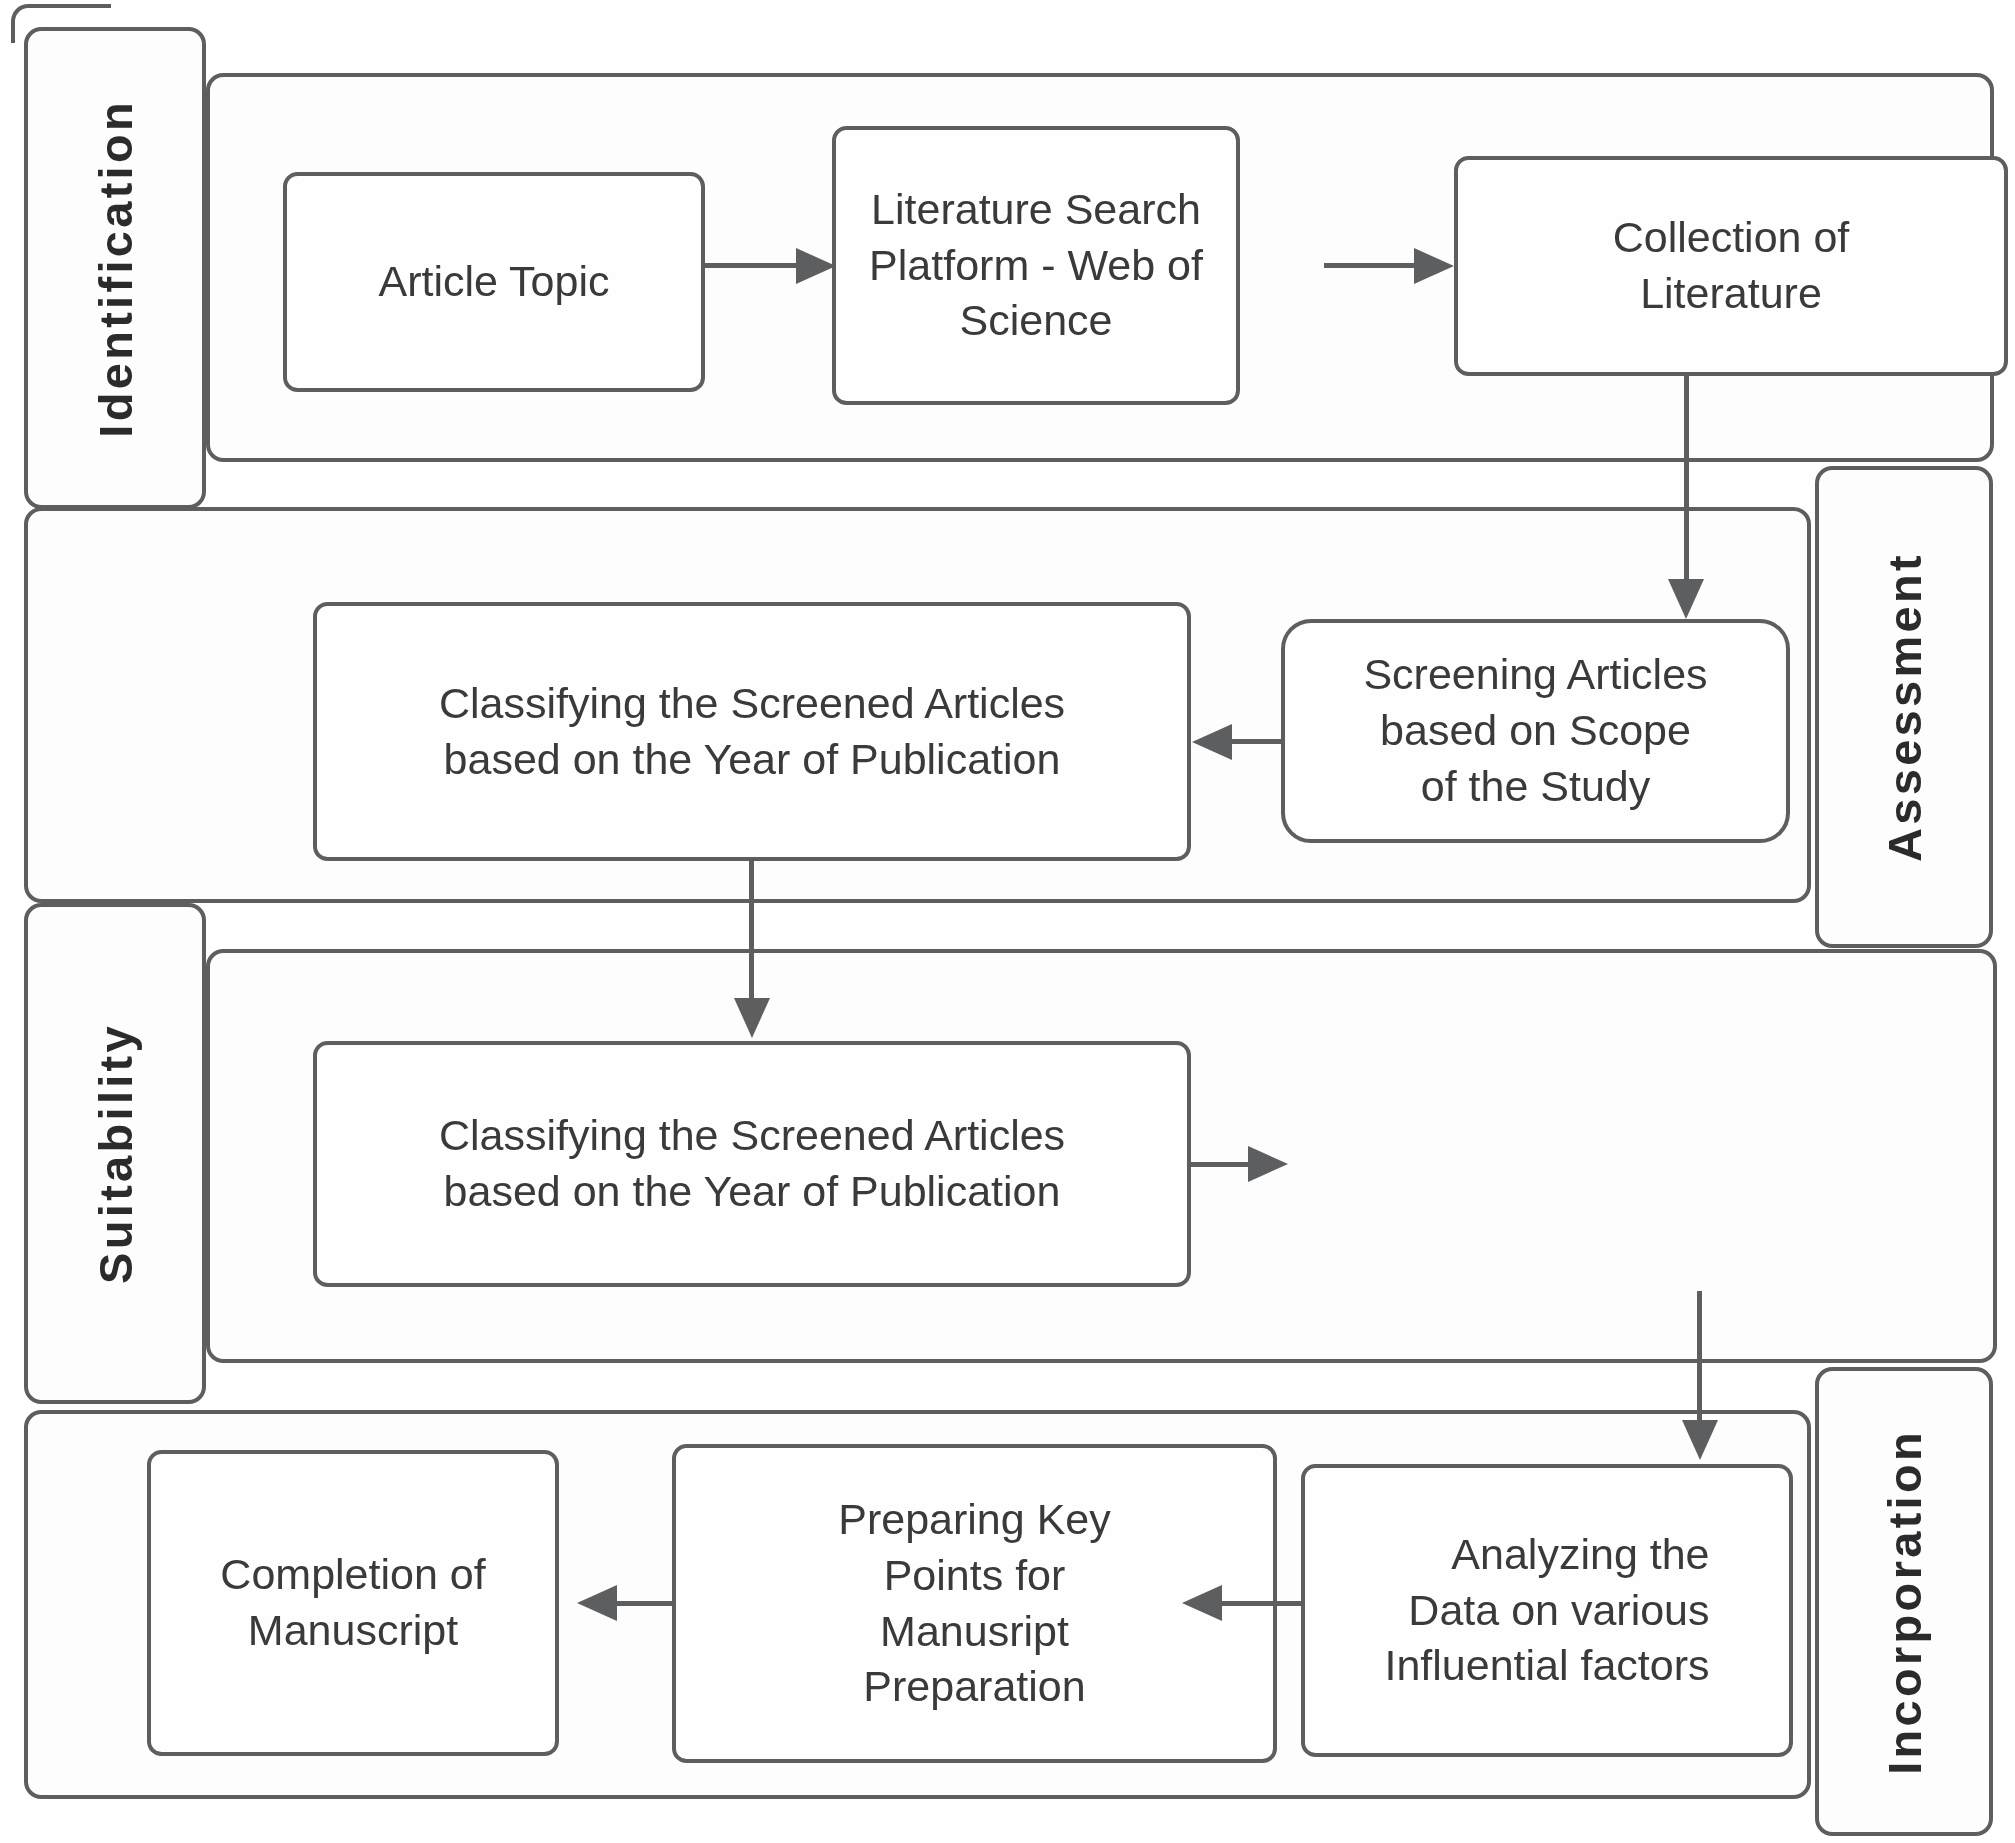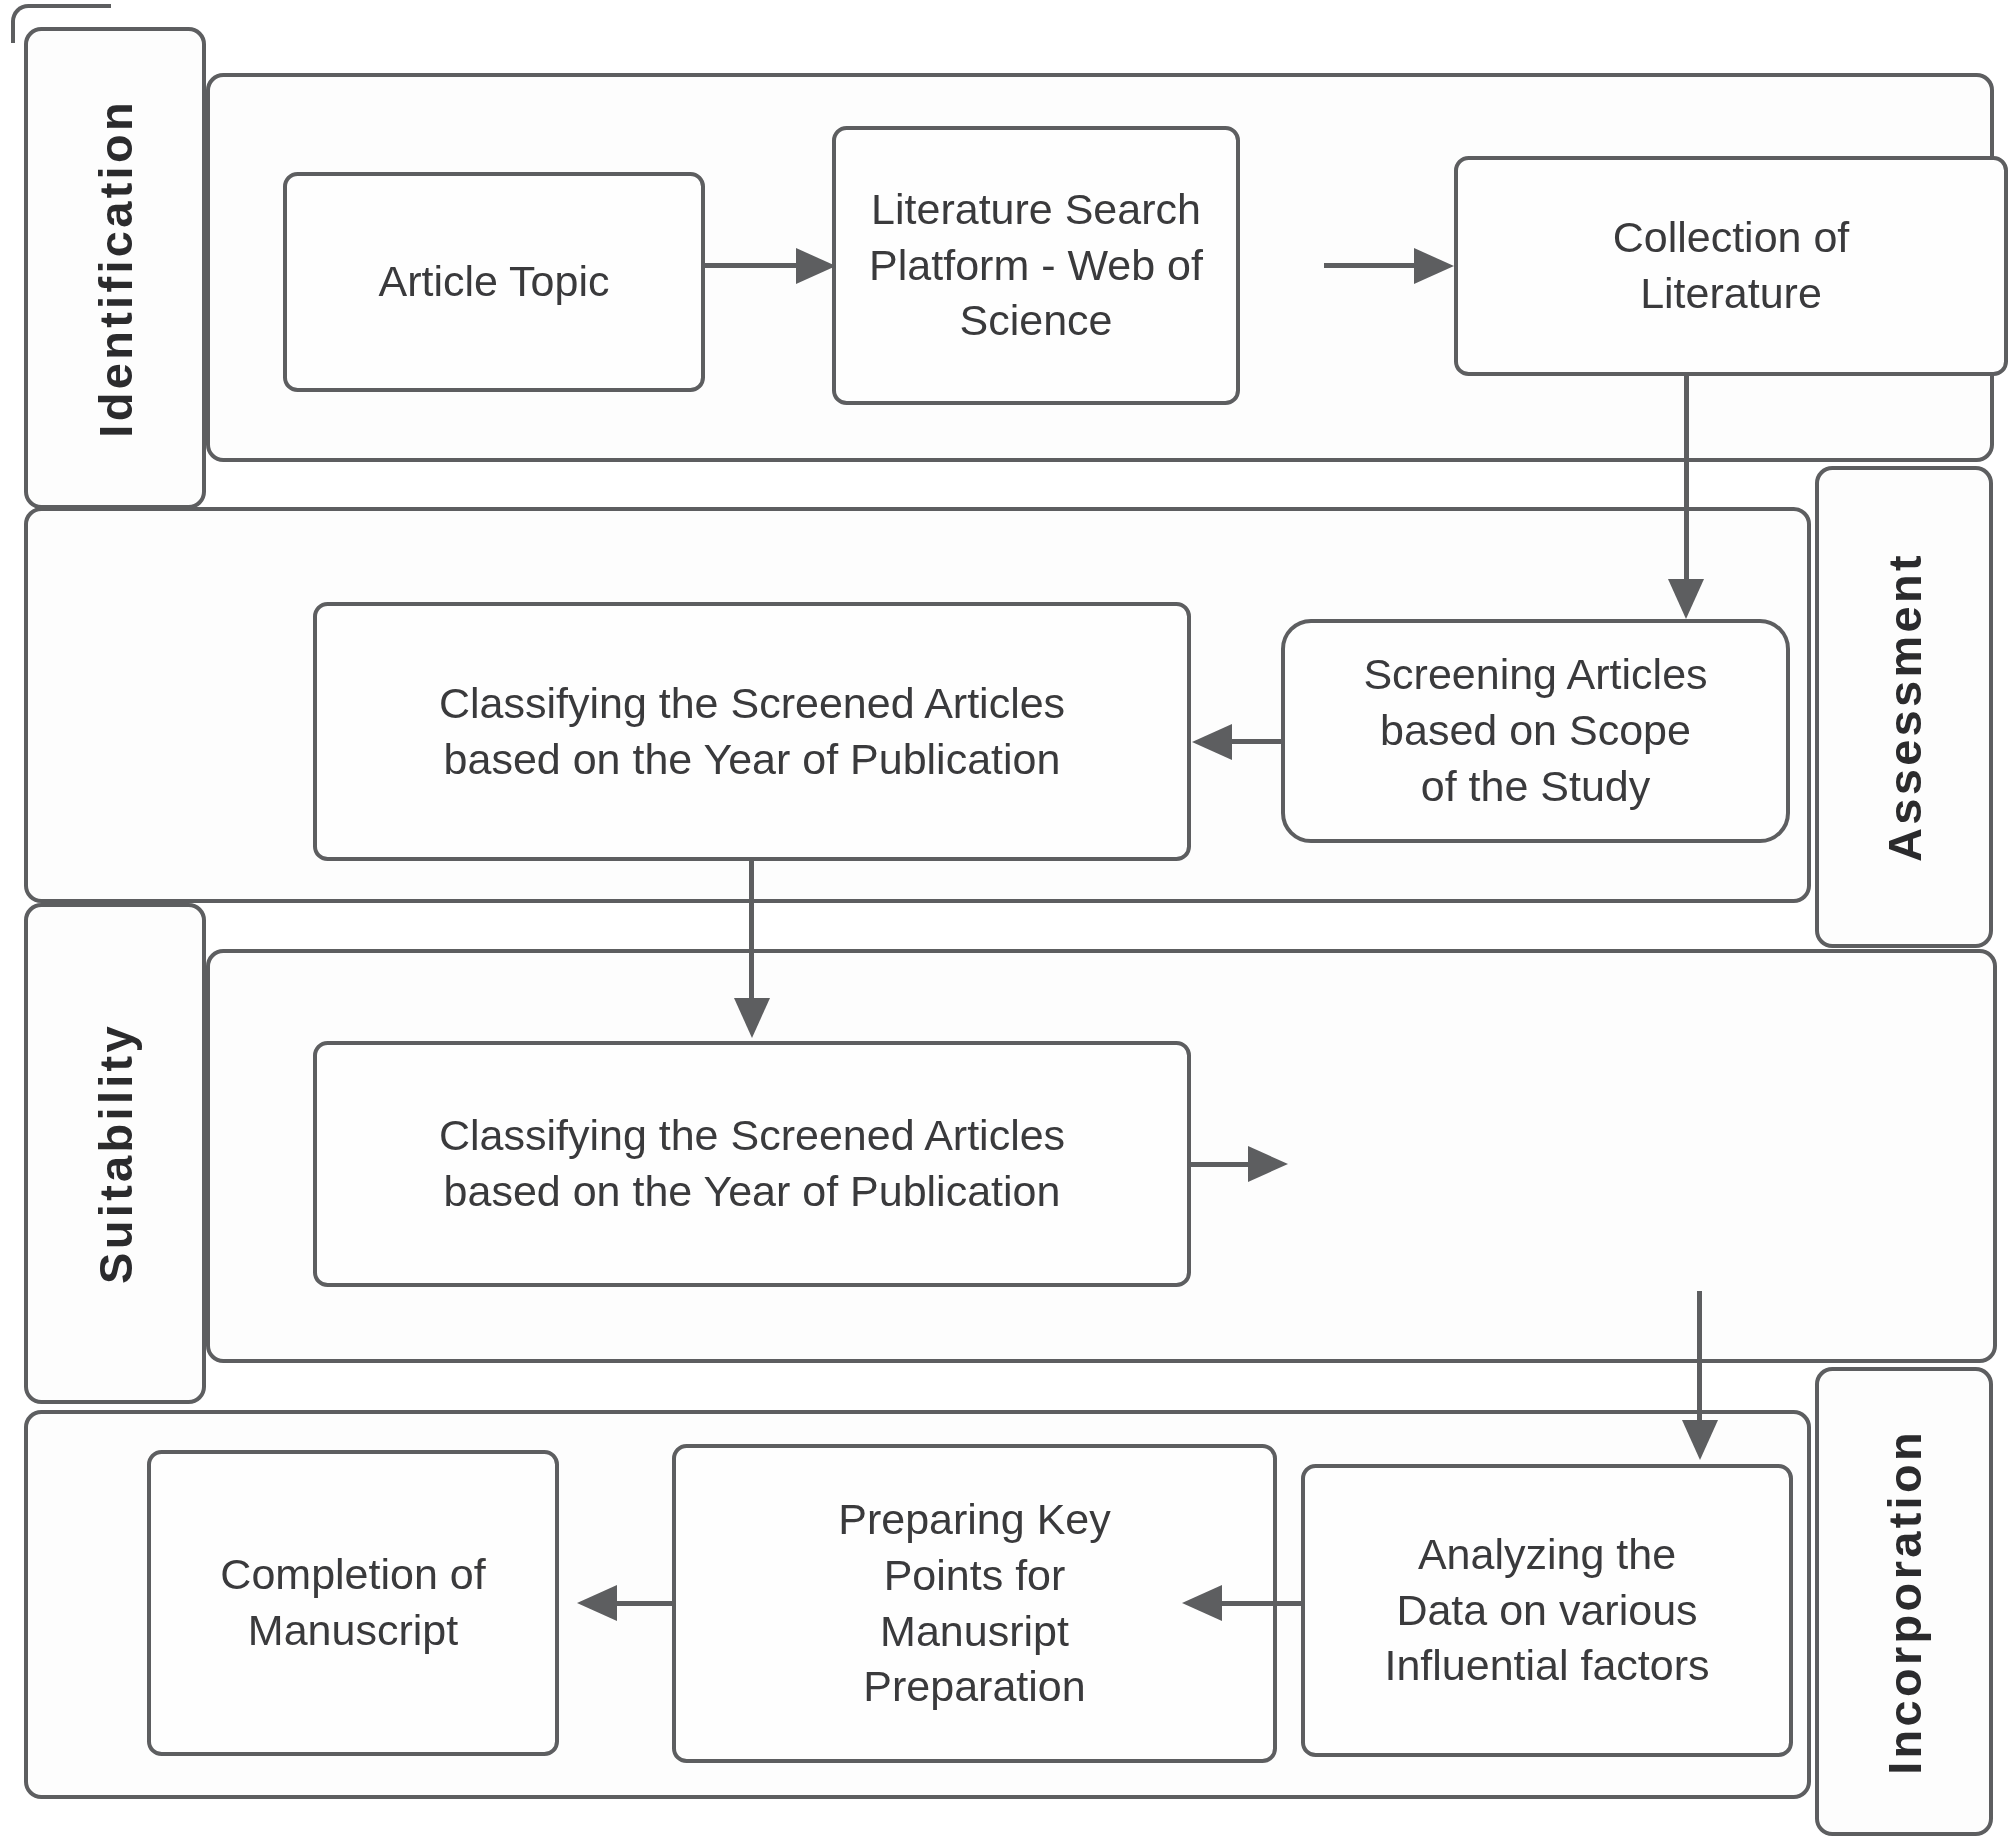--- a/index.html
+++ b/index.html
@@ -85,21 +85,21 @@
   
   #node-article-topic   {left:283px;top:156px;width:422px;height:220px;margin-top:16px;}
   #node-literature-search{left:832px;top:126px;width:408px;height:279px;}
   #node-collection      {left:1454px;top:156px;width:554px;height:220px;}
   #node-classify-year-1 {left:313px;top:602px;width:878px;height:259px;}
   #node-screening       {left:1281px;top:619px;width:509px;height:224px;border-radius:30px;}
   #node-classify-year-2 {left:313px;top:1041px;width:878px;height:246px;}
   #node-classify-req    {left:1287px;top:1031px;width:635px;height:259px;}
   #node-completion      {left:147px;top:1450px;width:412px;height:306px;}
   #node-preparing       {left:672px;top:1444px;width:605px;height:319px;}
-  #node-analyzing       {left:1301px;top:1464px;width:492px;height:293px;}
+  #node-analyzing       {left:1301px;top:1464px;width:492px;height:293px;text-align:right;}
 </style>
 </head>
 <body>
 
 <div id="canvas">
 
   <div class="frag"></div>
 
   <div class="band" id="band-identification"></div>
   <div class="band" id="band-assessment"></div>

